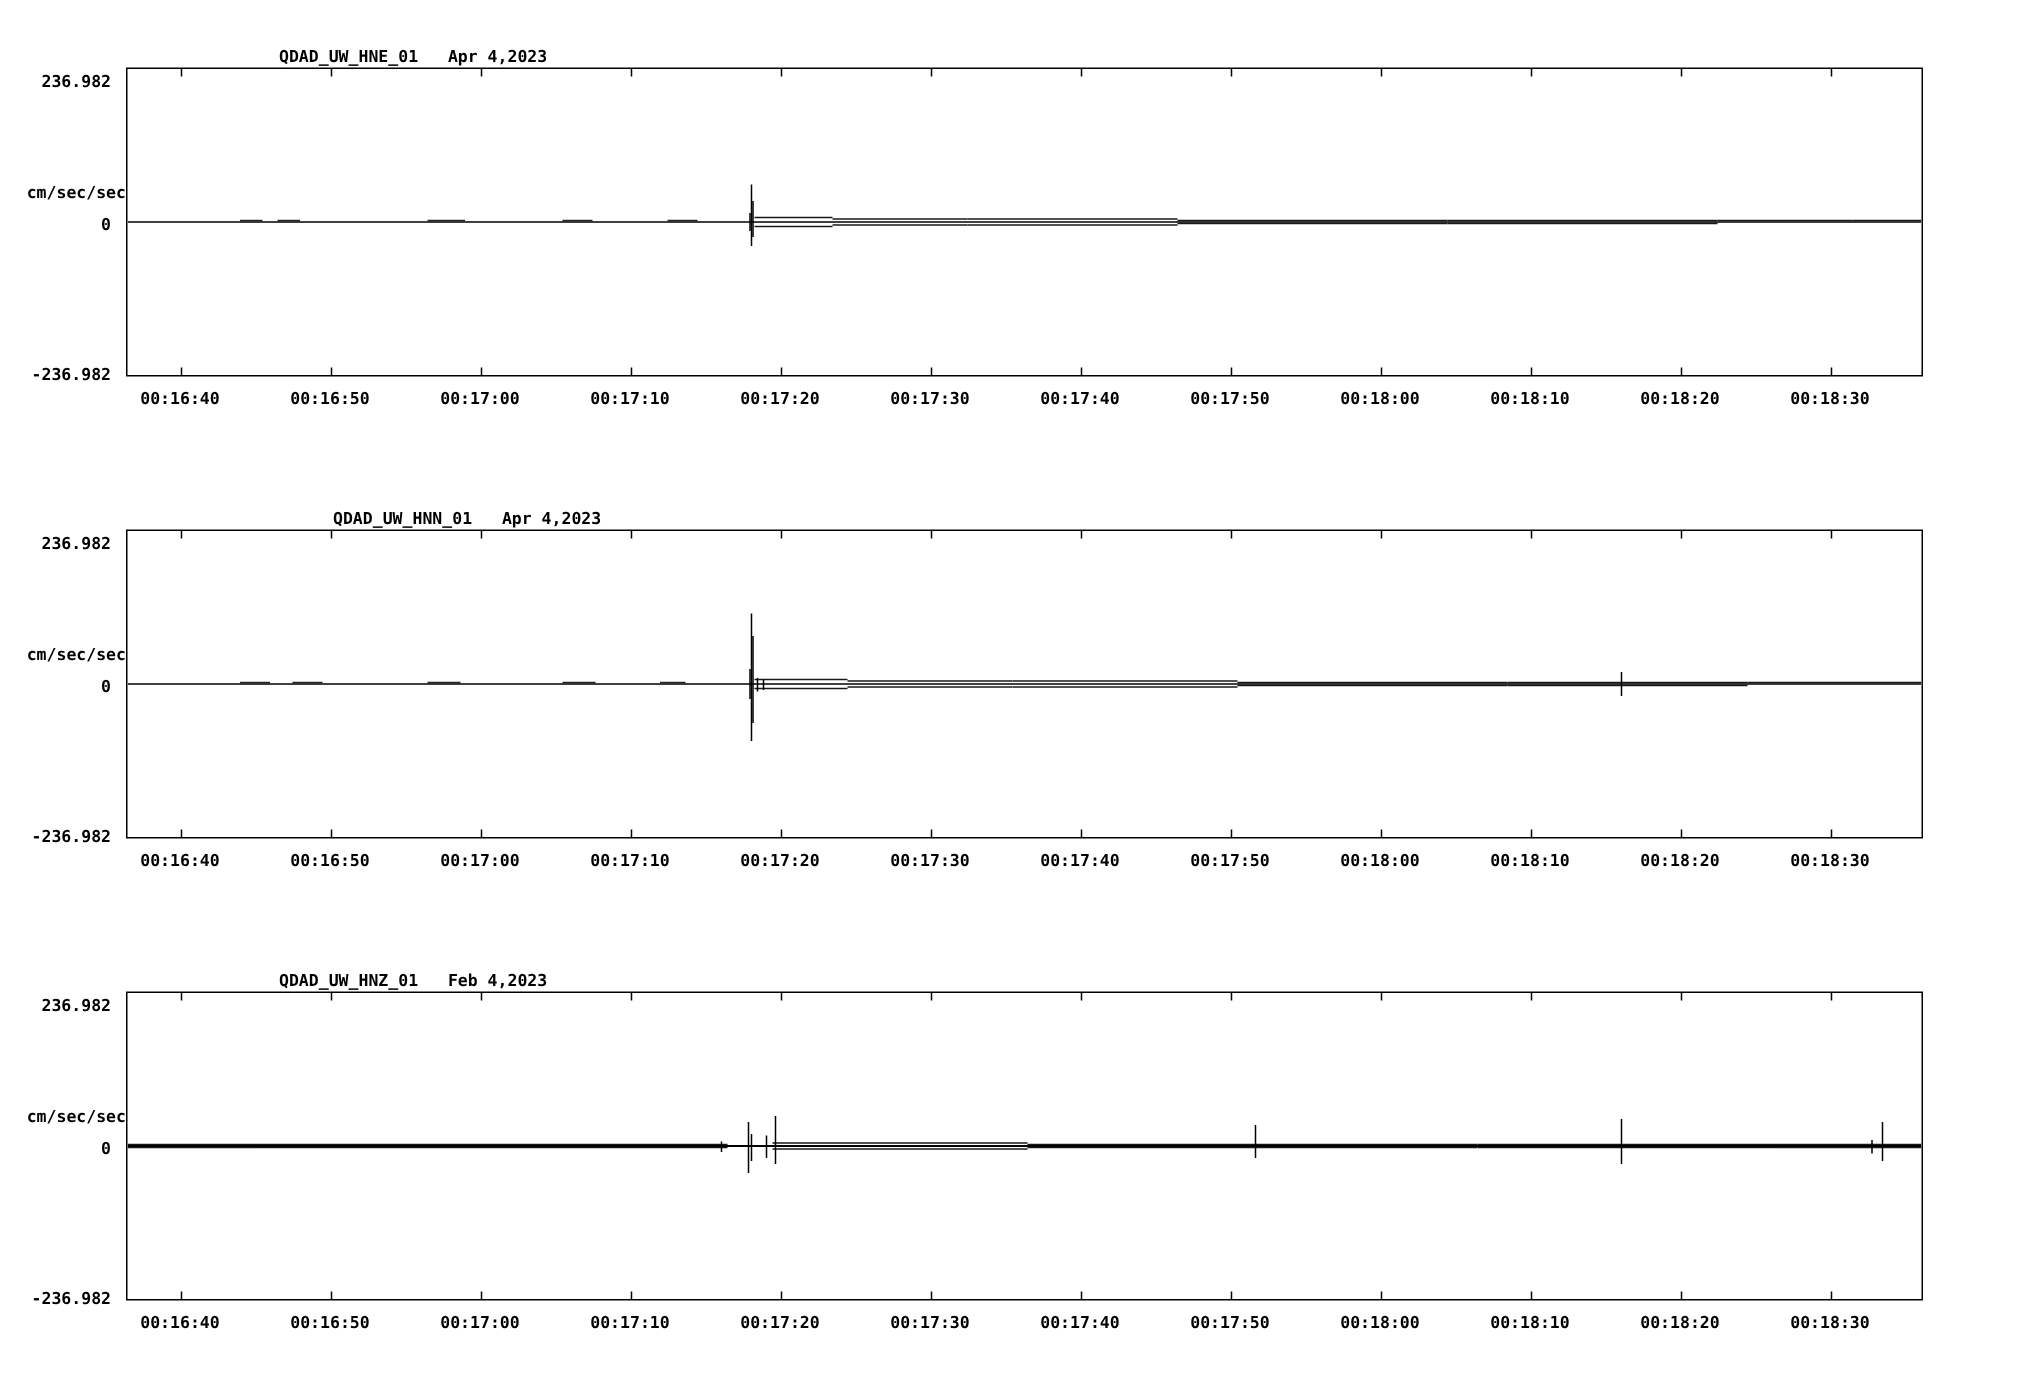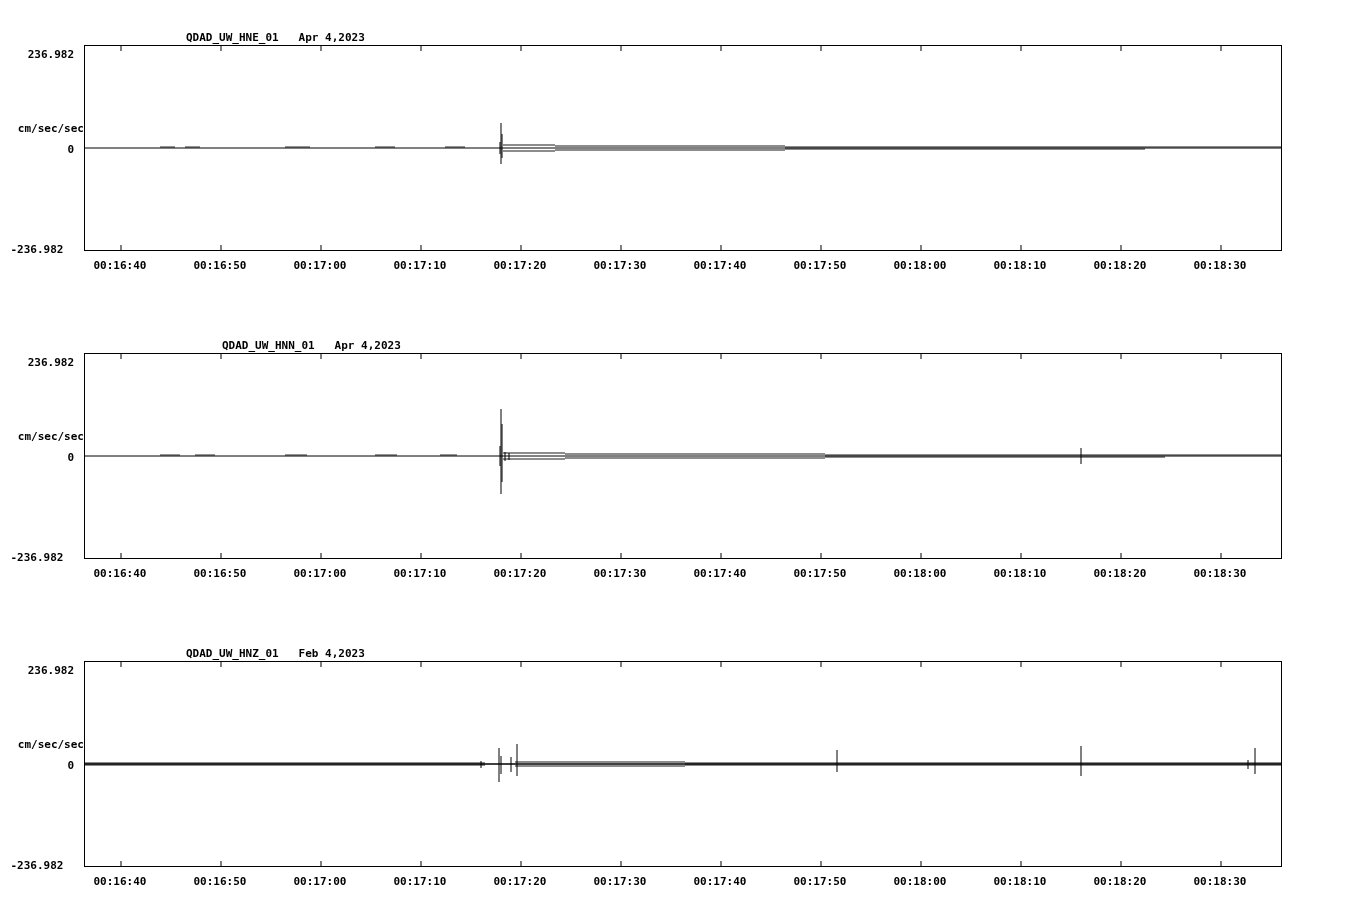--- a/index.html
+++ b/index.html
@@ -41,21 +41,21 @@
     position: absolute;
     font-size: 11px;
     font-weight: bold;
     text-align: right;
     white-space: pre;
   }
   .axis-label-bottom {
     position: absolute;
     font-size: 11px;
     font-weight: bold;
-    text-align: center;
+    text-align: right;
     white-space: pre;
   }
   .unit-label {
     position: absolute;
     font-size: 11px;
     font-weight: bold;
     text-align: right;
     white-space: pre;
   }
   .zero-label {

